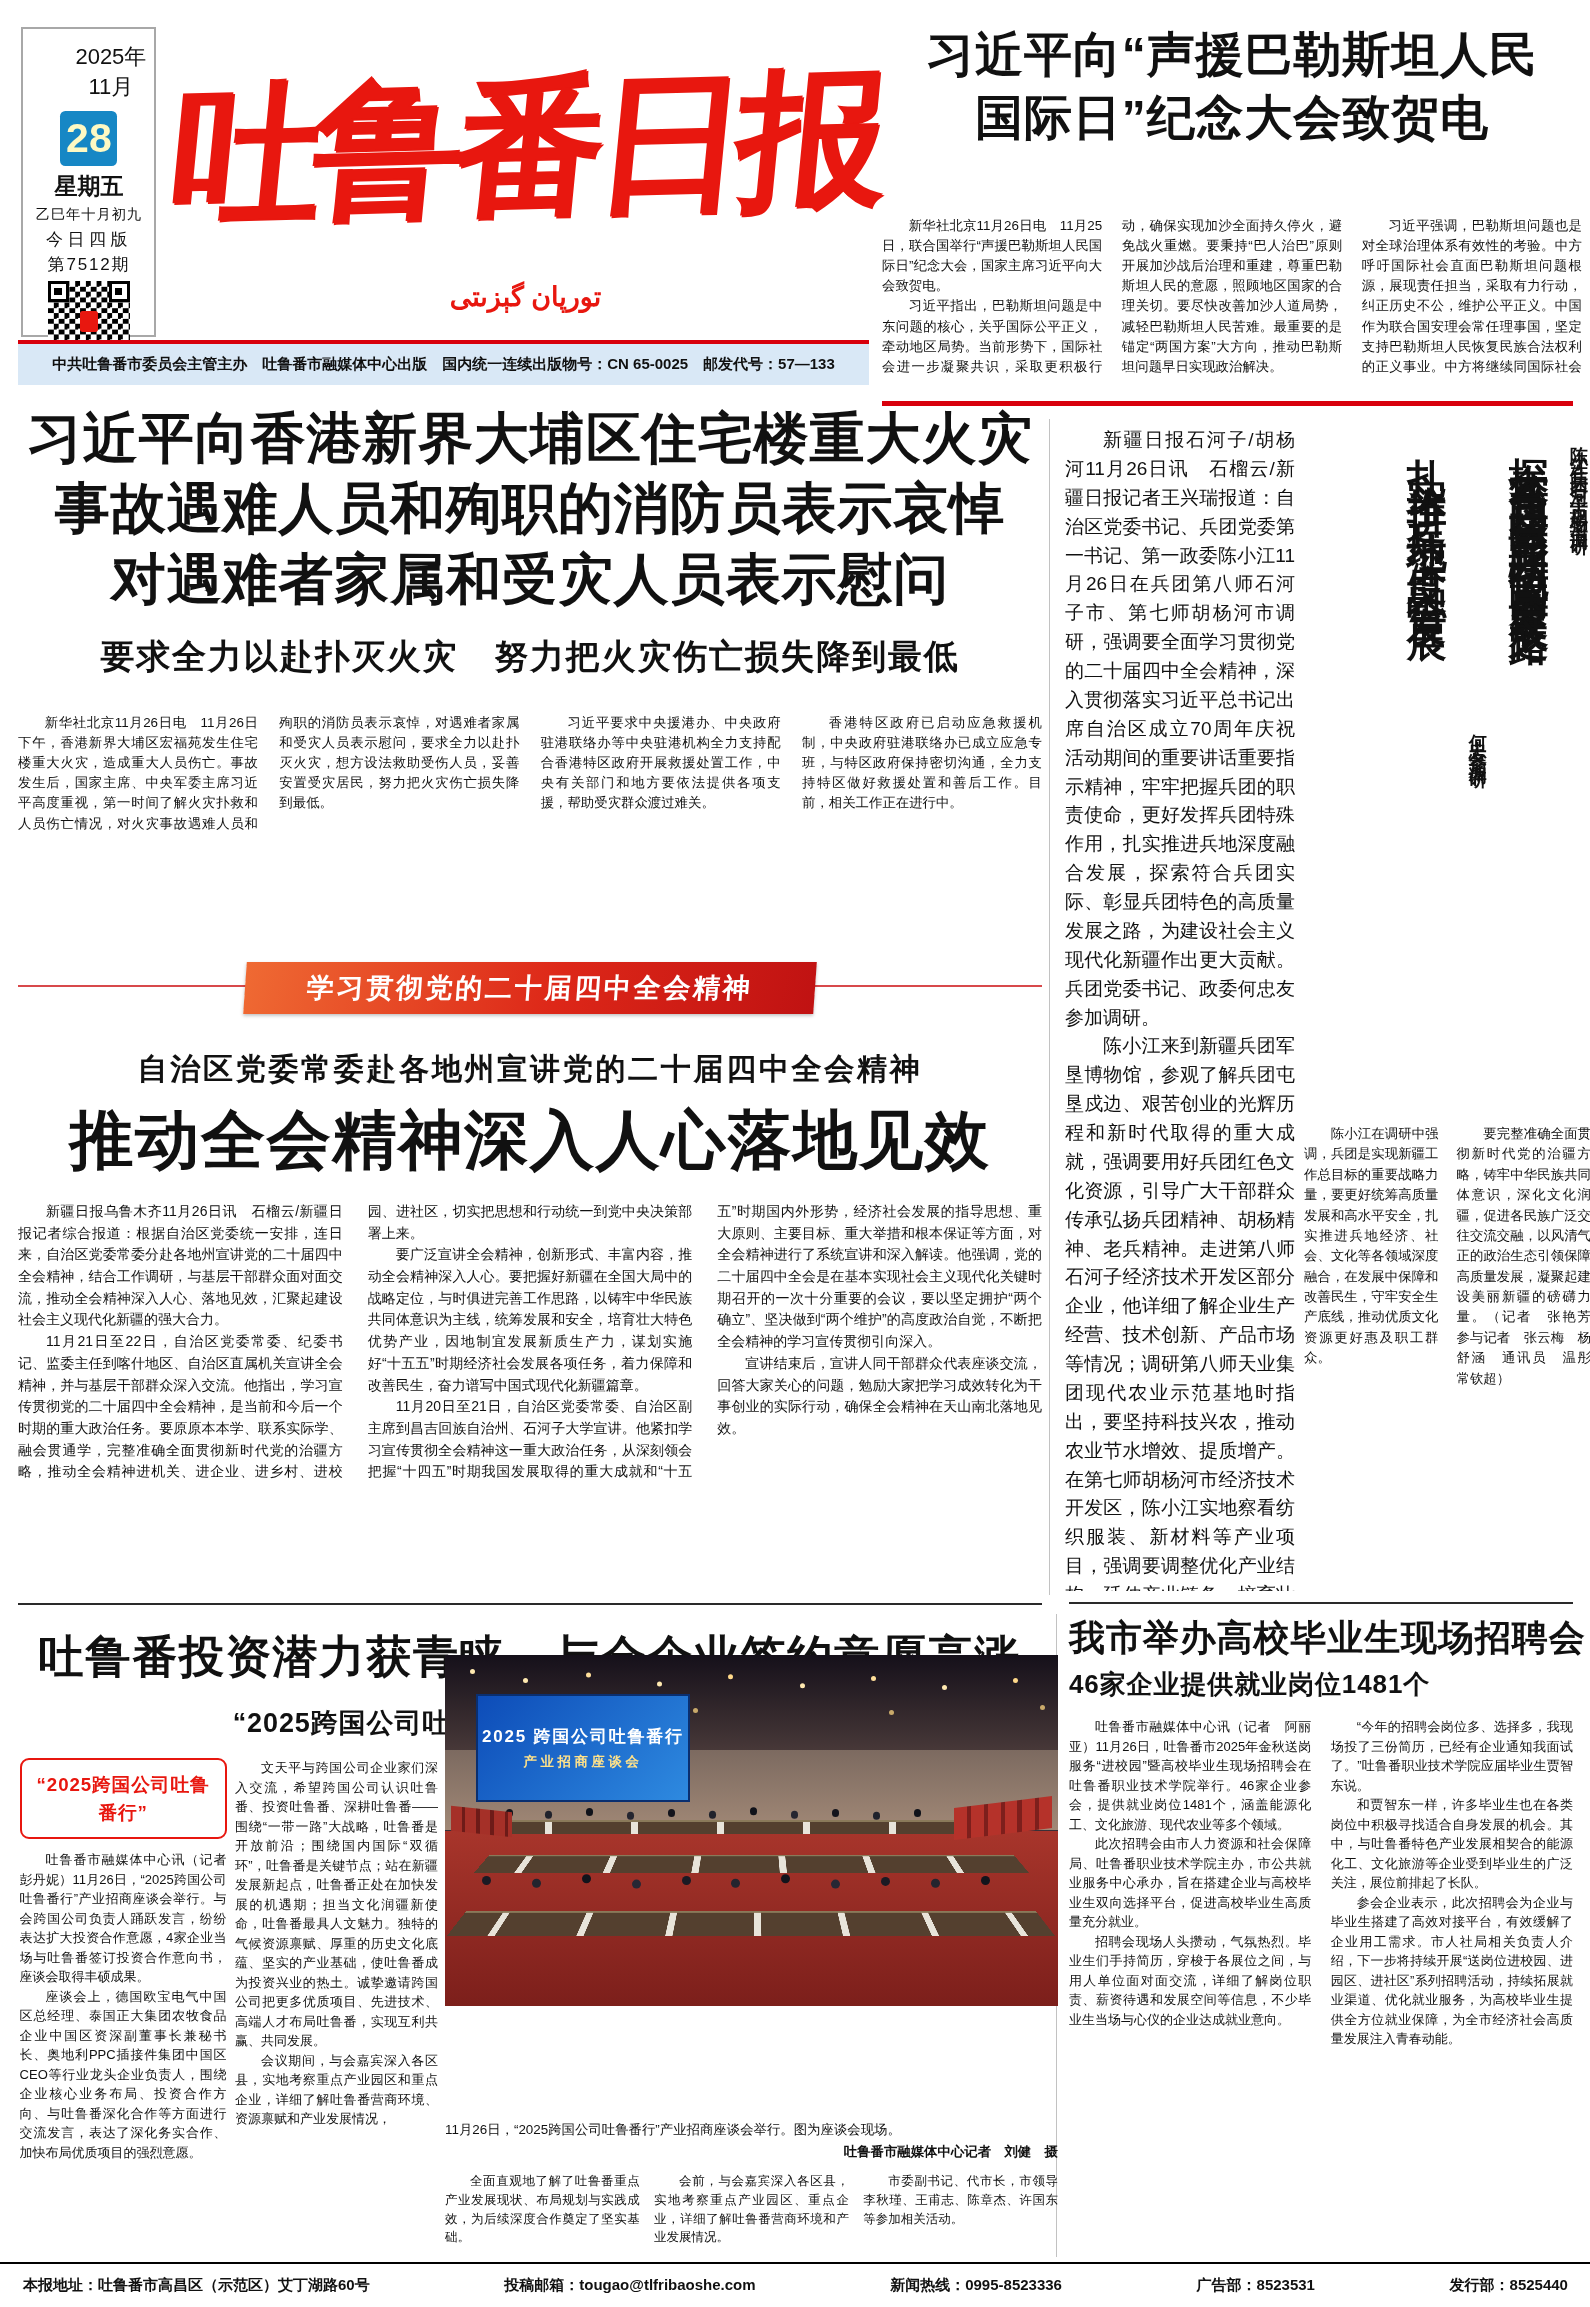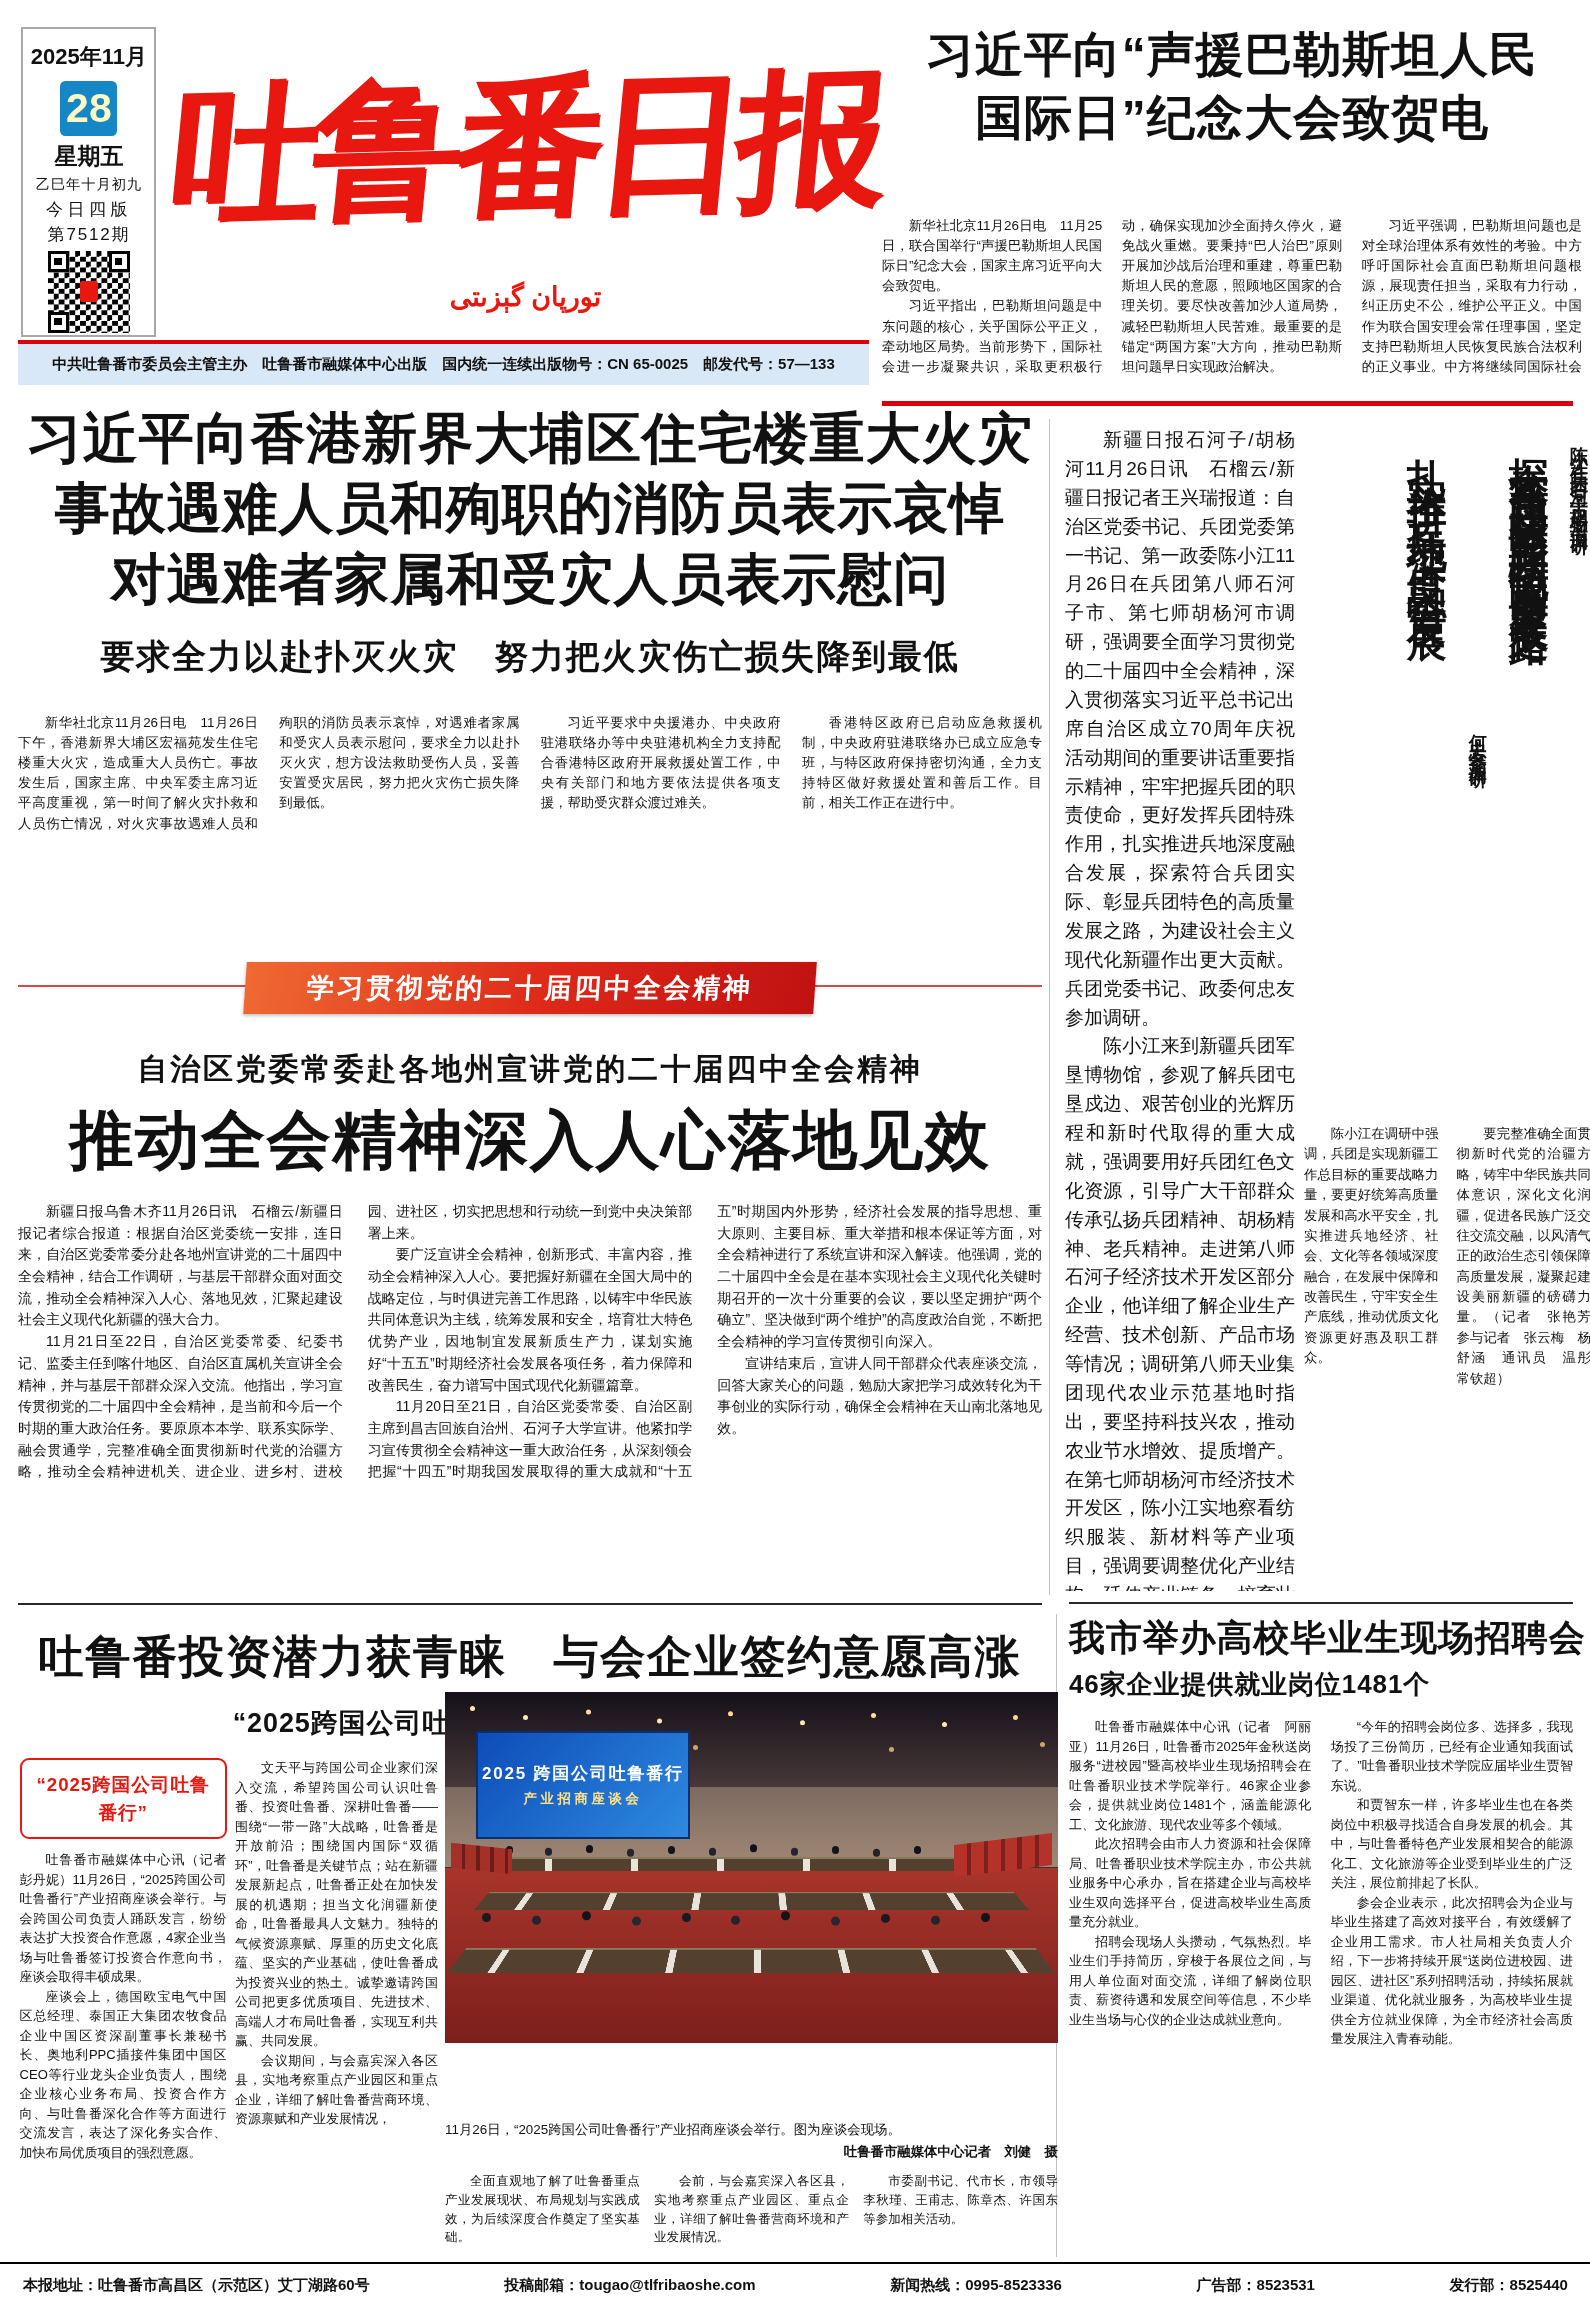--- a/index.html
+++ b/index.html
@@ -3,21 +3,21 @@
 <meta charset="utf-8">
 <style>
   * { margin:0; padding:0; box-sizing:border-box; }
   html,body { background:#e9e9e9; }
   body { font-family:"Liberation Sans", sans-serif; color:#111; }
   .sheet { position:relative; width:1591px; height:2307px; background:#fff; margin:0 auto; overflow:hidden; }
 
   
   .datebox { position:absolute; left:21.4px; top:27px; width:135px; height:310px;
              border:2.7px solid #a8a8a8; background:#fff; text-align:center; padding-top:12.5px; }
-  .datebox .dline { font-size:22px; font-weight:bold; }
+  .datebox .dline { font-size:22px; font-weight:normal;padding-left:44px; }
   .datebox .daybadge { width:57px; height:55px; margin:9px auto 5.3px; background:#1687c5; color:#fef9c3;
              font-size:41px; font-weight:900; line-height:55px; border-radius:5.3px; }
   .datebox .wk { font-size:23px; font-weight:bold; margin-bottom:3.6px; }
   .datebox .lunar { font-size:14.3px; margin-bottom:3.6px; letter-spacing:0.9px; }
   .datebox .pages { font-size:17px; letter-spacing:4.5px; margin-bottom:1.8px; }
   .datebox .issue { font-size:17px; letter-spacing:1.8px; margin-bottom:5.3px; }
   .qr { position:relative; width:82px; height:82px; margin:3.6px auto 0;
         background: conic-gradient(#000 25%, #fff 0 50%, #000 0 75%, #fff 0) 0 0 / 10.7px 10.7px; }
   .qr .fp { position:absolute; width:21.4px; height:21.4px; border:3.6px solid #000; background:#fff; }
   .qr .fp i { position:absolute; left:3.6px; top:3.6px; width:7.1px; height:7.1px; background:#000; display:block; }
@@ -91,21 +91,21 @@
   .inv-sub { position:absolute; left:18px; top:1705px; width:1024px; text-align:center;
              font-size:27px; font-weight:bold; letter-spacing:0.9px; }
   .inv-col1 { position:absolute; left:19.6px; top:1758px; width:207px; height:499px; overflow:hidden;
               font-size:13px; line-height:1.5; text-align:justify; }
   .inv-box { border:2.7px solid #e8170f; border-radius:9px; color:#e8170f; font-size:18.7px; font-weight:bold;
              text-align:center; padding:10.7px 5.3px; margin-bottom:10.7px; letter-spacing:0.9px; }
   .inv-col2 { position:absolute; left:235px; top:1758px; width:203px; height:499px; overflow:hidden;
               font-size:13px; line-height:1.5; text-align:justify; }
 
   
-  .photo { position:absolute; left:445px; top:1692px; width:613px; height:351px; overflow:hidden; background:#3a3038; }
+  .photo { position:absolute; left:445px; top:1655px; width:613px; height:351px; overflow:hidden; background:#3a3038; }
   .ph-ceiling { position:absolute; left:0; top:0; width:100%; height:27%;
       background:linear-gradient(#15101a,#473838);
       }
   .ph-lights { position:absolute; left:4%; top:4%; width:5.3px; height:5.3px; border-radius:50%; background:#ffe9b0;
       box-shadow:53px 9px 0 #ffe9b0, 116px 3.6px 0 #ffdf9a, 187px 12.5px 0 #ffe9b0, 258px 5.3px 0 #ffd98a,
                  330px 14.3px 0 #ffe9b0, 401px 7.1px 0 #ffdf9a, 472px 16px 0 #ffe9b0, 543px 9px 0 #ffd98a,
                  36px 36px 0 #c9a96a, 223px 39px 0 #c9a96a, 419px 41px 0 #c9a96a, 570px 36px 0 #c9a96a; }
   .ph-wall { position:absolute; left:0; top:27%; width:100%; height:23%;
       background:linear-gradient(#7c6a60,#a18876); }
   .ph-screen { position:absolute; left:5%; top:11%; width:35%; height:31%;

